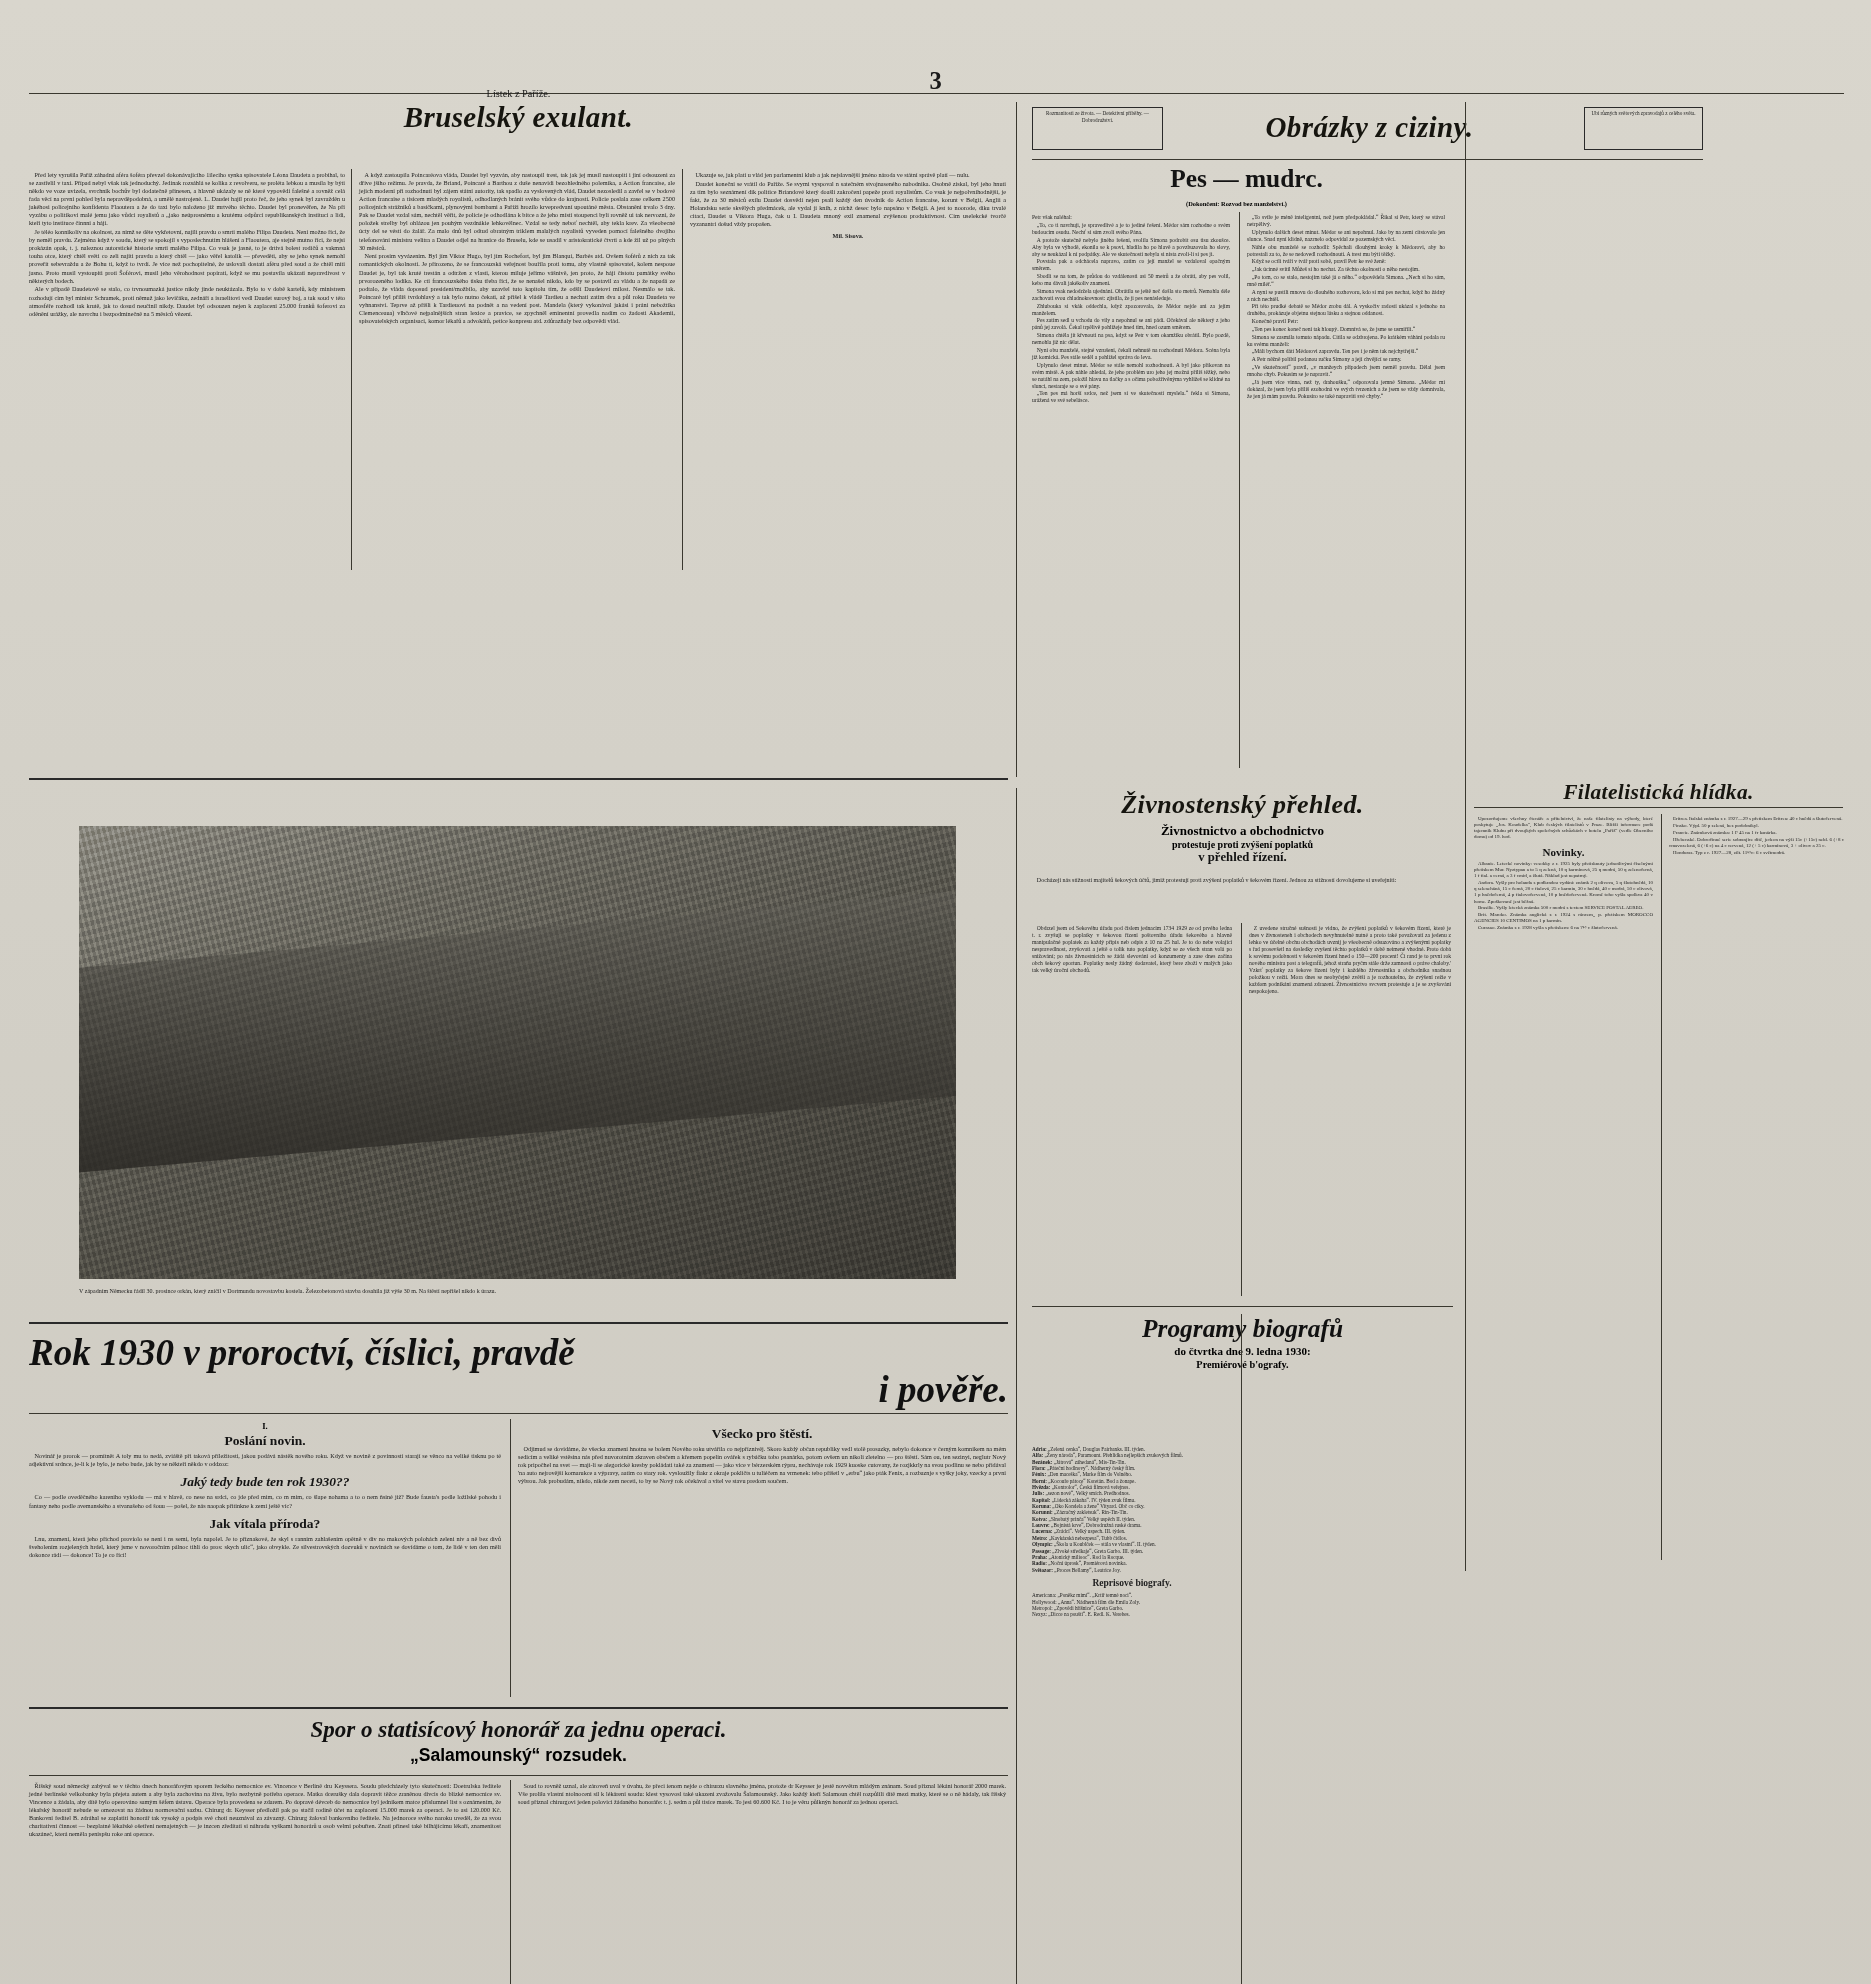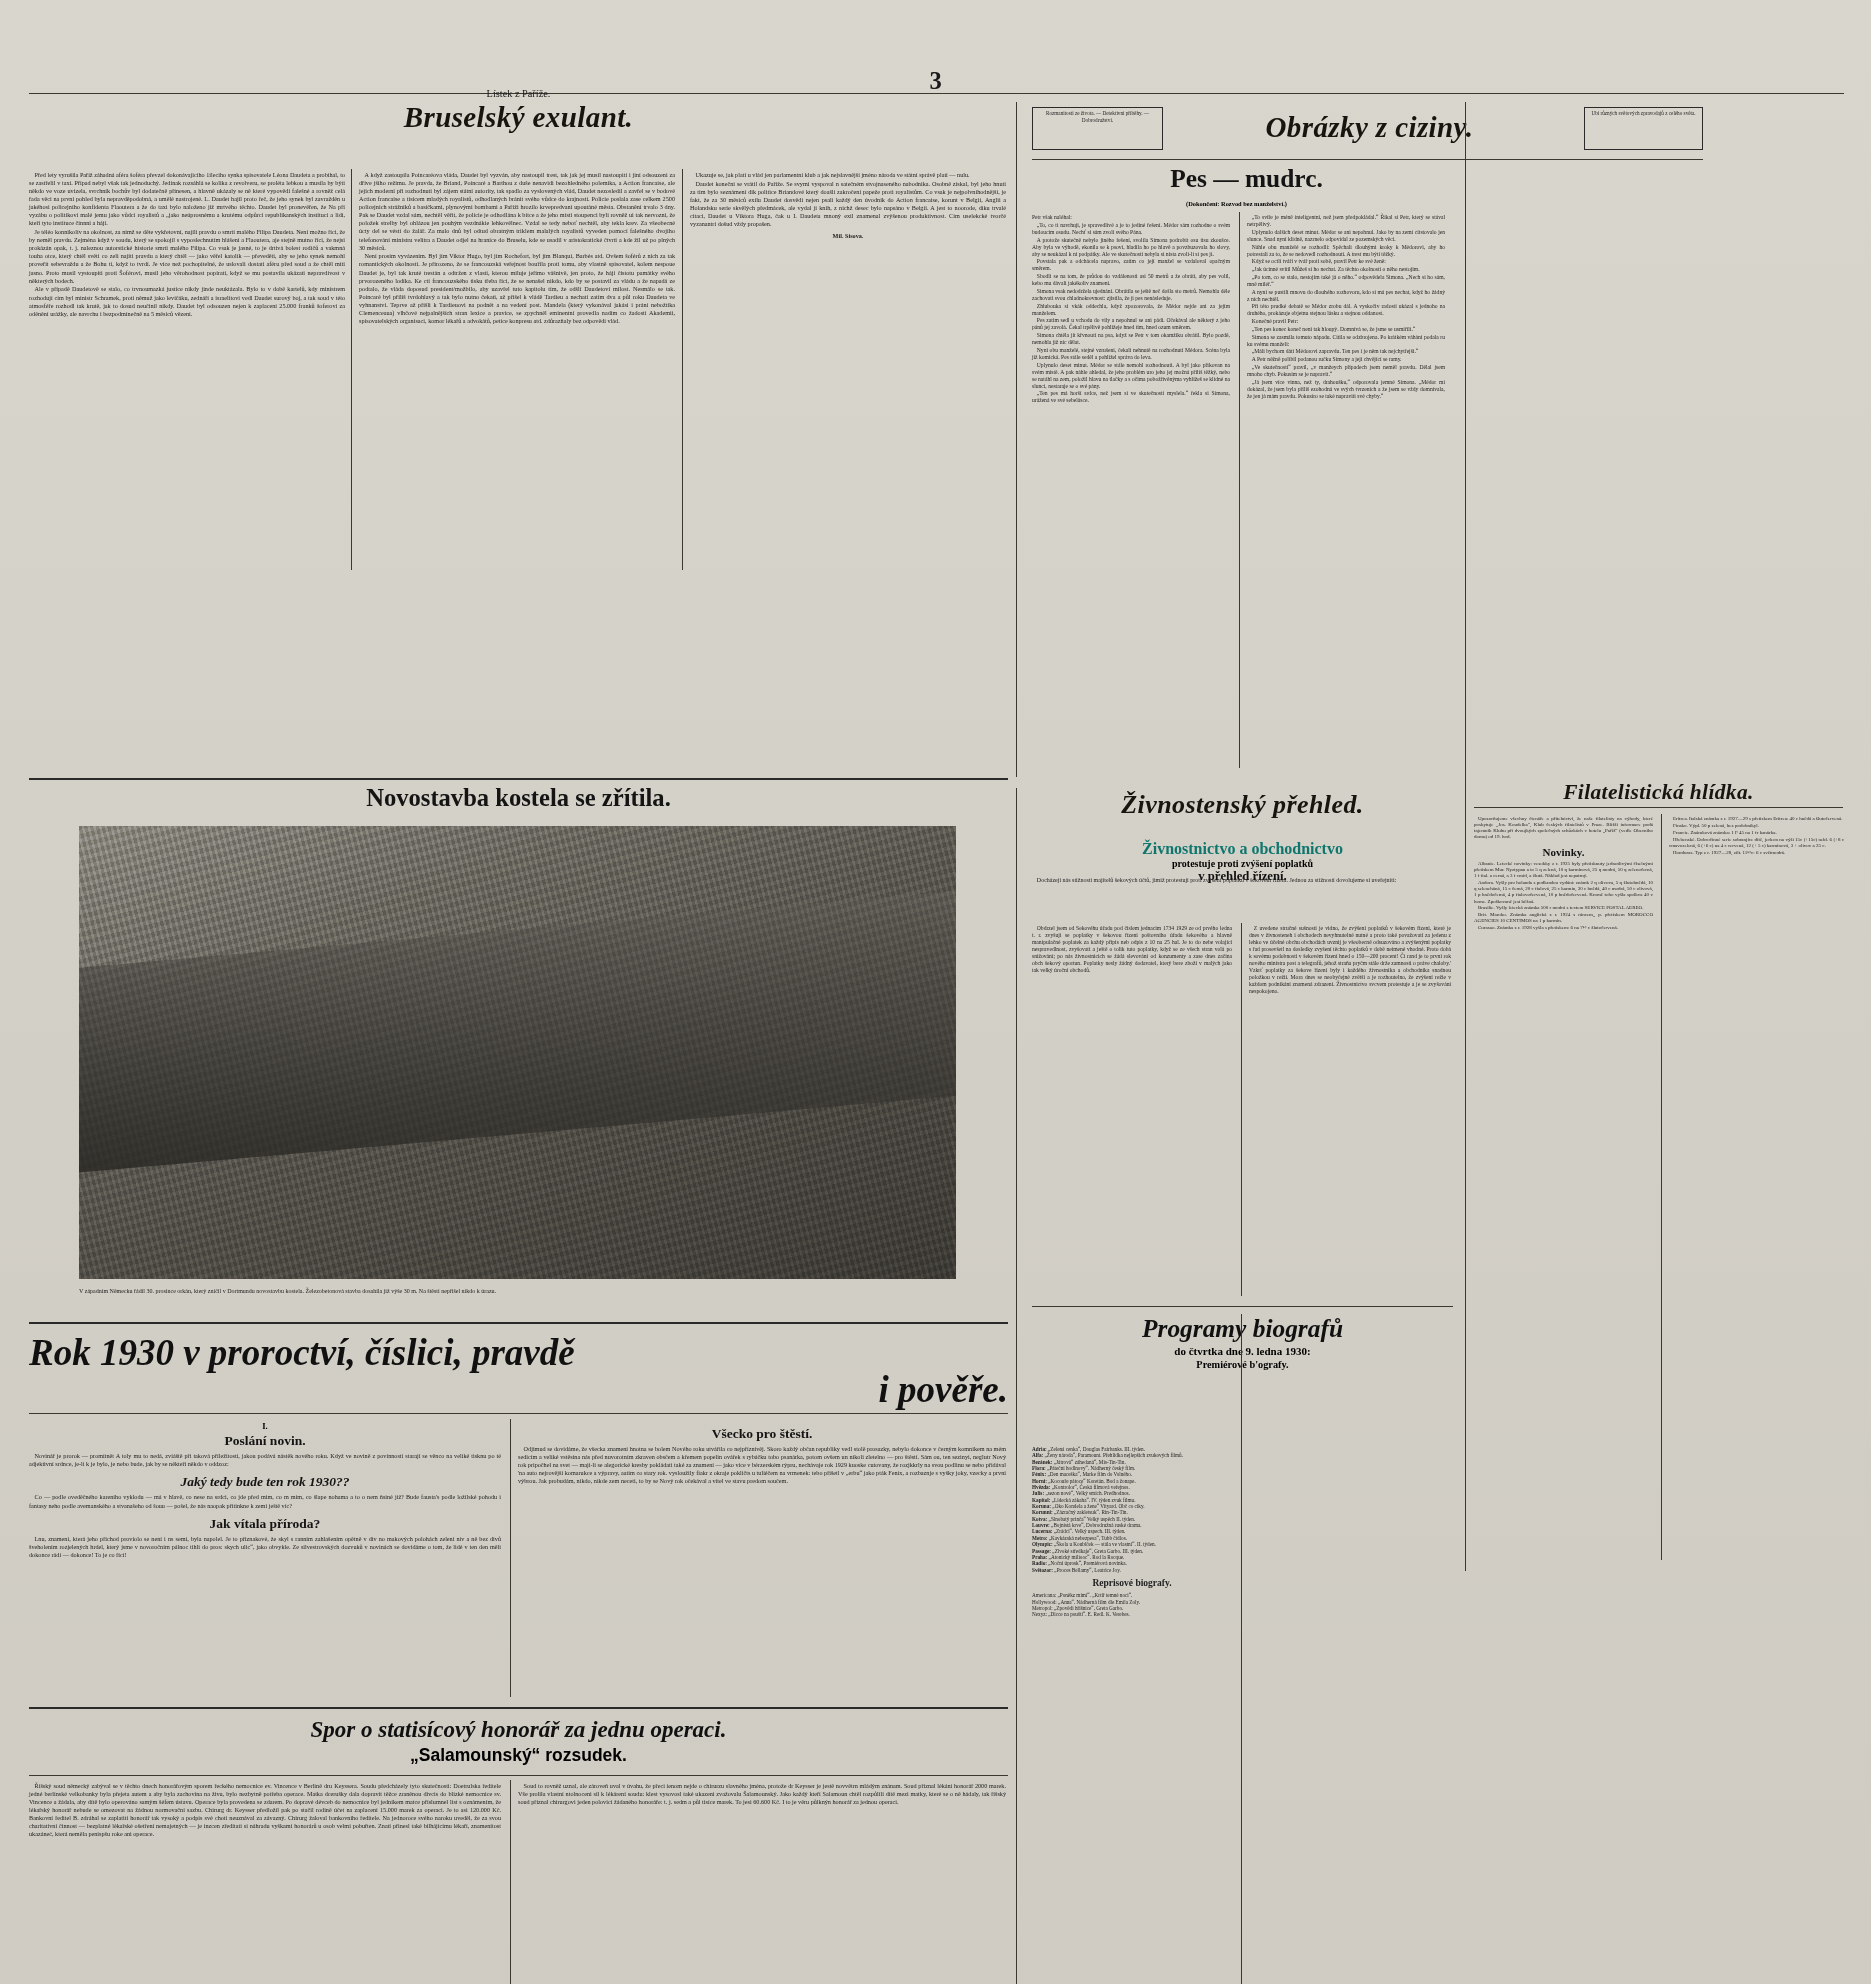--- a/index.html
+++ b/index.html
@@ -307,23 +307,20 @@
     <div class="tiny">
       <p>Eritrea. Italská známka z r. 1927—29 s přetiskem Eritrea: 40 c hnědá a šlutočervená.</p>
       <p>Finsko. Výpl. 50 p zelená, bez podobnikyl.</p>
       <p>Francie. Známková známka: 1 F 45 na 1 fr kanárka.</p>
       <p>Hřebenské. Dobročinné serie sobranjíce dítě, jedeon na výši 15c (+15c) nebl. 6 (+8 c cmavozelená, 6 (+6 c) na 4 c cervená, 12 (+ 5 c) karmínová, 3 + olivov a 25 c.</p>
       <p>Honduras. Typ z r. 1927—28, zilt. 11½c: 6 c světmodrá.</p>
     </div>
   </div>
 
   <div class="hrule-thick" style="left:29px; top:778px; width:979px;"></div>
-  <div class="col" style="left:29px; top:784px; width:979px;">
-    <div class="section-title-serif" style="font-size:24.6px;">Novostavba kostela se zřítila.</div>
-  </div>
   <div class="photo" style="position:absolute; left:79px; top:826px; width:877px; height:453px;"></div>
   <div class="col" style="left:79px; top:1288px; width:877px;">
     <div class="caption">V západním Německu řádil 30. prosince orkán, který zničil v Dortmundu novostavbu kostela. Železobetonová stavba dosahila již výše 30 m. Na štěstí nepřišel nikdo k úrazu.</div>
   </div>
   <div class="hrule-thick" style="left:29px; top:1322px; width:979px;"></div>
 
   <div class="col" style="left:29px; top:1334px; width:979px;">
     <div style="font-weight:bold; font-style:italic; font-size:37px; text-align:left; color:#111; line-height:1.0;">Rok 1930 v proroctví, číslici, pravdě</div>
     <div style="font-weight:bold; font-style:italic; font-size:37px; text-align:right; color:#111; line-height:1.05;">i pověře.</div>
   </div>
@@ -372,21 +369,21 @@
   <div class="col" style="left:518px; top:1782px; width:488px;">
     <div class="body-text">
       <p>Soud to rovněž uznal, ale zároveň uval v úvahu, že přeci ienom nejde o chirurzu slavného jména, protože dr Keysser je jestě novvětrn mládým znánam. Soud přiznal lékáni honorář 2000 marek. Vše proliła vlastní ntolnoceni sil k lékárení soudu: klest vysovosl také ukazeni zvažovalu Šalamounský. Jako každý kteří Salamoun chtěl rozpůlili dítě mezi matky, které se o ně hádaly, tak říšský soud přiznal chirurgovi jeden polovici žádaného honoráře: t. j. sedm a půl tisíce marek. To jesi 60.600 Kč. I to je věru půlknýn honorář za jednou operaci.</p>
     </div>
   </div>
 
   <div class="vrule" style="left:1016px; top:788px; height:1810px;"></div>
 
   <div class="col" style="left:1032px; top:790px; width:421px;">
     <div class="hdr-script" style="font-size:26px;">Živnostenský přehled.</div>
-    <div class="center bold" style="font-size:16px; margin-top:20px; color:#0f766e;">Živnostnictvo a obchodnictvo</div>
+    <div class="center bold" style="font-size:13px; margin-top:3px; color:#000000;">Živnostnictvo a obchodnictvo</div>
     <div class="center bold" style="font-size:10px; color:#000000;">protestuje proti zvýšení poplatků</div>
     <div class="center bold" style="font-size:12.7px; color:#111;">v přehled řízení.</div>
   </div>
 
   <div class="col" style="left:1032px; top:877px; width:419px;">
     <div class="body-small" style="font-size:6px;">
       <p>Docházejí nás stížnosti majitelů šekových účtů, jimiž protestují proti zvýšení poplatků v šekovém řízení. Jednou za stížností dovolujeme si uveřejniti:</p>
     </div>
   </div>
 

